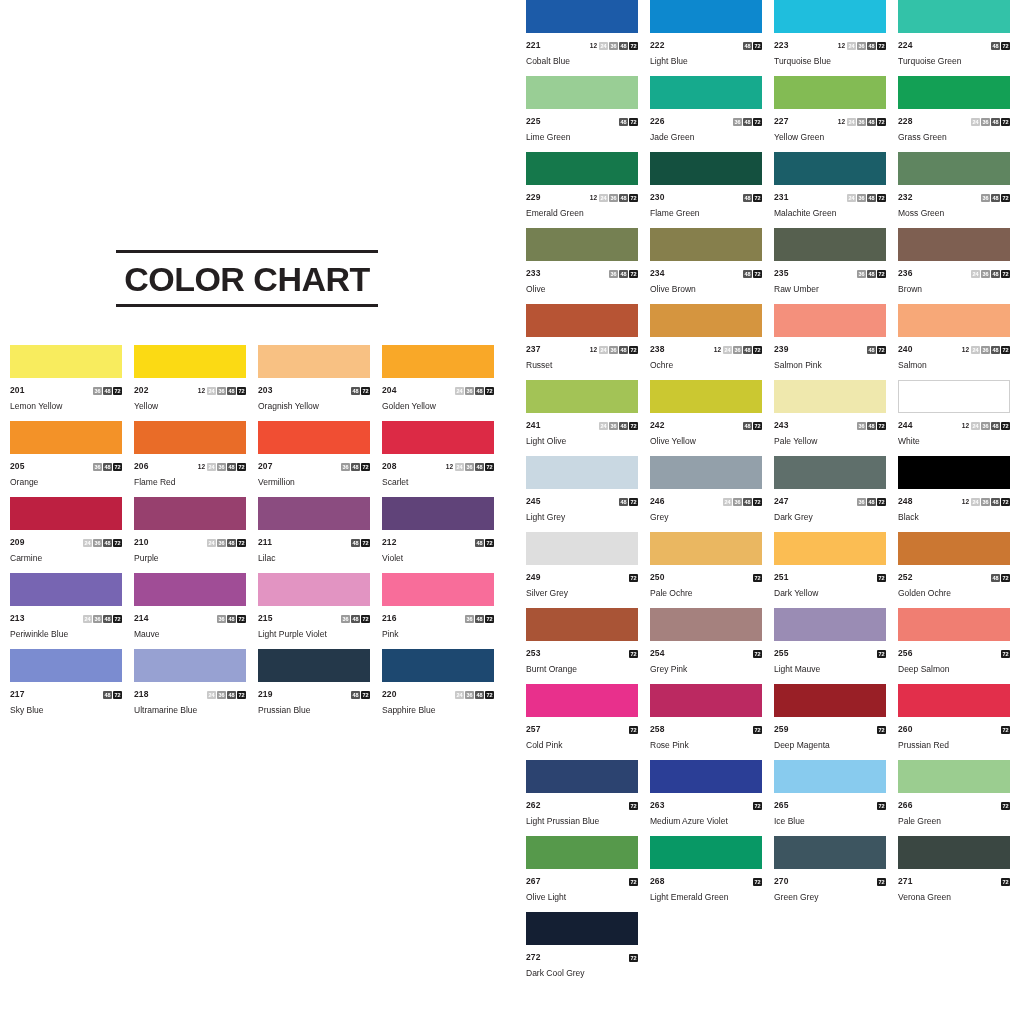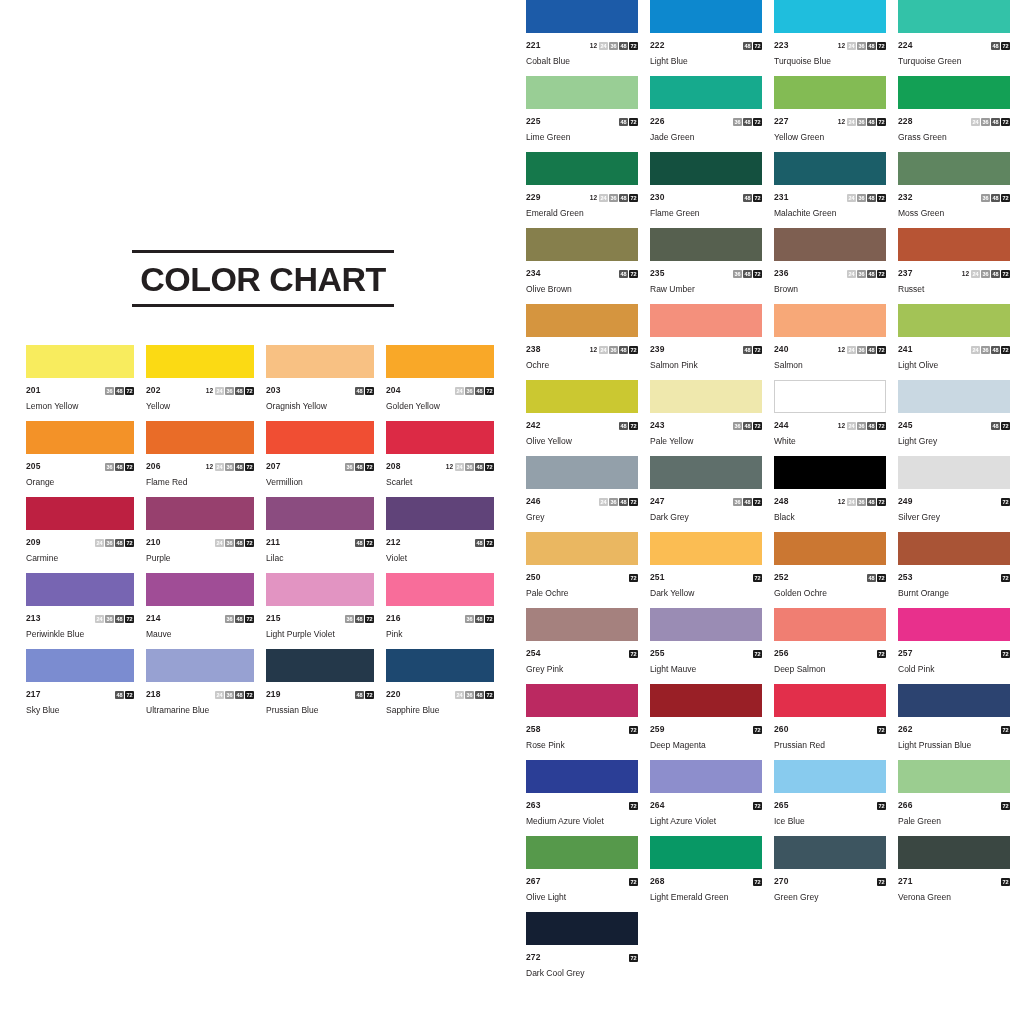--- a/index.html
+++ b/index.html
@@ -10,21 +10,21 @@
     color:#1a1a1a;
     overflow:hidden;
     position:relative;
   }
   #page{
     position:relative;
     width:1024px;height:1024px;
     display:flex;
   }
   .half{width:512px;position:relative;box-sizing:border-box;}
-  .left-half{padding-left:26px;padding-right:18px;}
+  .left-half{padding-left:10px;padding-right:18px;}
   .right-half{padding-left:14px;padding-right:14px;}
 
   
   .title-block{
     margin-top:250px;
     margin-left:106px;
     width:262px;
     text-align:center;
   }
   .rule{
@@ -523,20 +523,32 @@
             <span class="code">232</span>
             <span class="badges">
               <span class="badge s36">36</span>
               <span class="badge s48">48</span>
               <span class="badge s72">72</span>
             </span>
           </div>
           <div class="name">Moss Green</div>
         </div>
         <div class="cell">
+          <div class="chip" style="background: rgb(117, 128, 82);"></div>
+          <div class="meta">
+            <span class="code">233</span>
+            <span class="badges">
+              <span class="badge s36">36</span>
+              <span class="badge s48">48</span>
+              <span class="badge s72">72</span>
+            </span>
+          </div>
+          <div class="name">Olive</div>
+        </div>
+        <div class="cell">
           <div class="chip" style="background: rgb(134, 127, 76);"></div>
           <div class="meta">
             <span class="code">234</span>
             <span class="badges">
               <span class="badge s48">48</span>
               <span class="badge s72">72</span>
             </span>
           </div>
           <div class="name">Olive Brown</div>
         </div>
@@ -851,30 +863,20 @@
         </div>
         <div class="cell">
           <div class="chip" style="background: rgb(43, 62, 150);"></div>
           <div class="meta">
             <span class="code">263</span>
             <span class="badges">
               <span class="badge s72">72</span>
             </span>
           </div>
           <div class="name">Medium Azure Violet</div>
-        </div>
-        <div class="cell">
-          <div class="chip" style="background: rgb(141, 142, 204);"></div>
-          <div class="meta">
-            <span class="code">264</span>
-            <span class="badges">
-              <span class="badge s72">72</span>
-            </span>
-          </div>
-          <div class="name">Light Azure Violet</div>
         </div>
         <div class="cell">
           <div class="chip" style="background: rgb(136, 203, 238);"></div>
           <div class="meta">
             <span class="code">265</span>
             <span class="badges">
               <span class="badge s72">72</span>
             </span>
           </div>
           <div class="name">Ice Blue</div>

